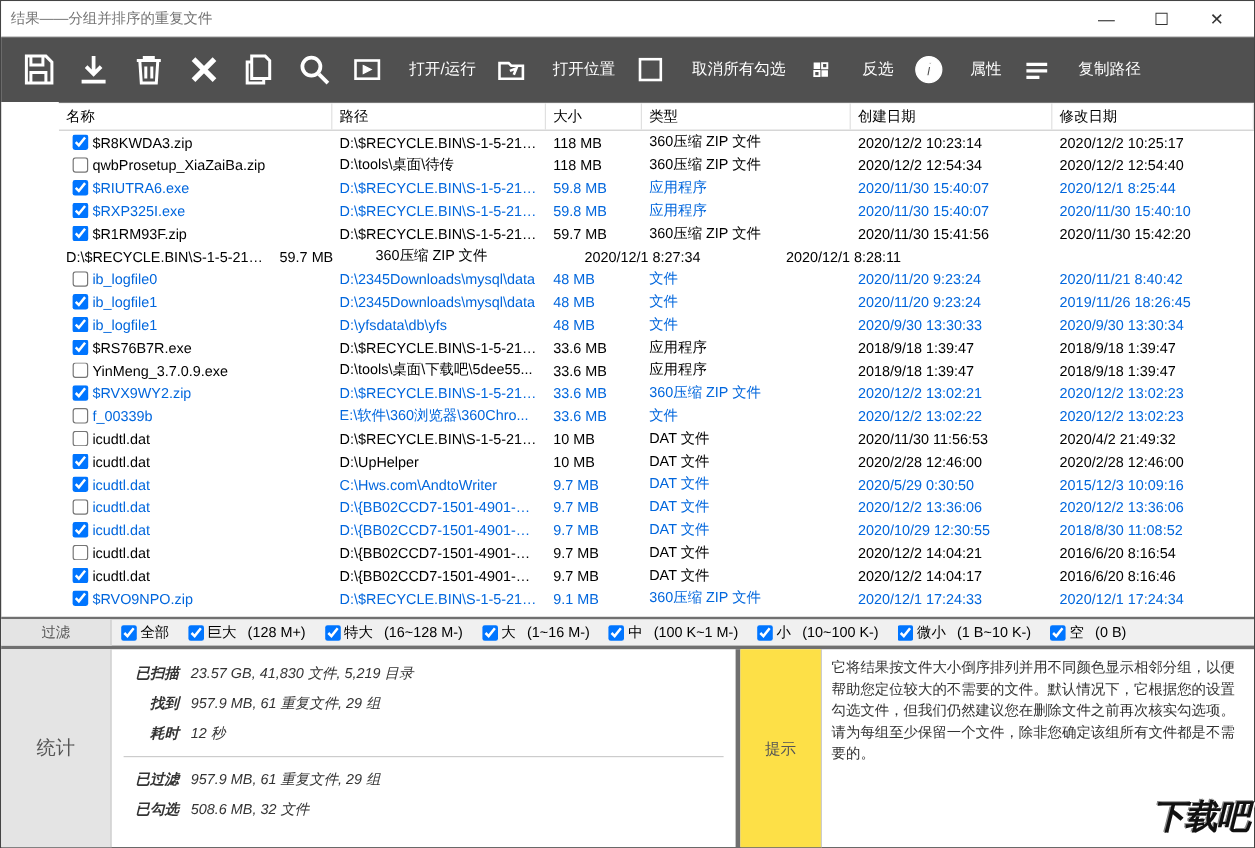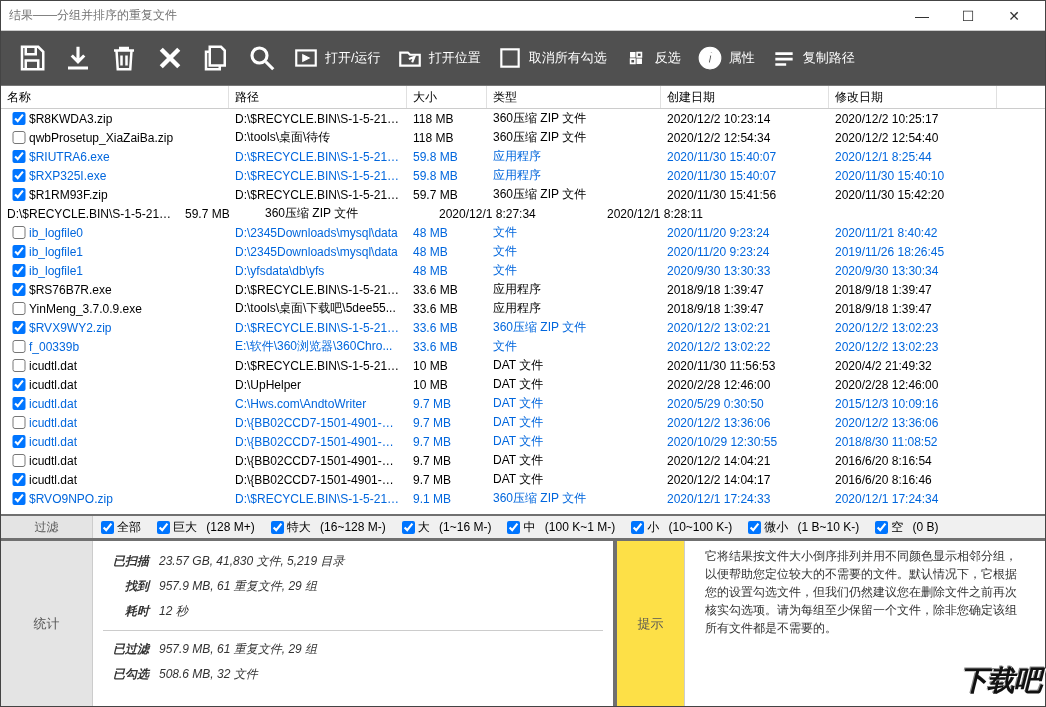--- a/index.html
+++ b/index.html
@@ -5,26 +5,26 @@
 * { margin: 0; padding: 0; box-sizing: border-box; font-family: "Microsoft YaHei", "Segoe UI", sans-serif; }
 html, body { width: 1046px; height: 707px; overflow: hidden; background: #fff; }
 .window { width: 100%; height: 100%; border: 1px solid #444; display: flex; flex-direction: column; }
 
 .titlebar { height: 30px; background: #fff; display: flex; align-items: center; padding: 0 8px; border-bottom: 1px solid #ccc; }
 .titlebar .title { font-size: 12px; color: #737373; flex: 1; }
 .winbtns { display: flex; }
 .winbtn { width: 46px; height: 30px; display: flex; align-items: center; justify-content: center; font-size: 14px; color: #333; cursor: pointer; }
 
 .toolbar { height: 54px; background: #505050; display: flex; align-items: center; padding: 0 10px; gap: 4px; }
-.tbtn { display: flex; align-items: center; height: 40px; padding: 0 6px; color: #fff; cursor: pointer; border-radius: 3px; gap: 6px; }
+.tbtn { display: flex; align-items: center; height: 40px; padding: 0 6px; color: #fff; cursor: pointer; border-radius: 3px; gap: 22px; }
 .tbtn svg { width: 26px; height: 26px; fill: #fff; stroke: #fff; }
 .tbtn.iconic svg { width: 30px; height: 30px; }
 .tbtn .lbl { font-size: 13px; }
 
-.grid { flex: 1; overflow: hidden; display: flex; flex-direction: column; border-top: 1px solid #777; }
+.grid { flex: 1; overflow: hidden; display: flex; flex-direction: column; border-top: 1px solid #777; margin-left: 48px; }
 .ghead { display: flex; background: #fff; border-bottom: 1px solid #ccc; height: 23px; }
 .ghead .col { font-size: 12px; padding: 3px 6px; border-right: 1px solid #e0e0e0; color: #000; }
 .gbody { flex: 1; overflow-y: scroll; overflow-x: hidden; }
 .row { display: flex; height: 19px; align-items: center; font-size: 12px; white-space: nowrap; }
 .row .cell { padding: 0 6px; overflow: hidden; text-overflow: ellipsis; }
 .row .chk { width: 16px; height: 13px; margin-left: 4px; margin-right: 2px; flex-shrink: 0; }
 .row.blue .cell { color: #0066dd; }
 .c-name { width: 228px; display:flex; align-items:center; }
 .c-name .txt { overflow:hidden; text-overflow:ellipsis; }
 .c-path { width: 178px; }
@@ -33,30 +33,30 @@
 .c-created { width: 168px; }
 .c-modified { width: 168px; }
 
 .filterbar { height: 26px; background: #f0f0f0; border-top: 2px solid #707070; border-bottom: 2px solid #707070; display: flex; align-items: center; font-size: 12px; }
 .filterlbl { width: 92px; text-align: center; color: #555; background:#e4e4e4; height:100%; display:flex; align-items:center; justify-content:center; border-right:1px solid #ccc;}
 .fchk { display: flex; align-items: center; margin: 0 8px; gap: 3px; }
 .fchk input { width: 13px; height: 13px; }
 
 .bottom { height: 166px; display: flex; border-top: 1px solid #707070; }
 .statsbox { width: 616px; display: flex; border-right: 4px solid #707070; }
-.statslbl { width: 92px; display: flex; align-items: center; justify-content: center; color: #555; background:#e4e4e4; border-right:1px solid #ccc; font-size:13px;}
+.statslbl { width: 92px; display: flex; align-items: center; justify-content: center; color: #555; background:#e4e4e4; border-right:1px solid #ccc; font-size:16px;}
 .statsbody { flex: 1; padding: 8px 10px; font-size: 12px; }
 .statrow { display: flex; padding: 4px 0; font-style: italic; }
 .statrow .k { width: 56px; text-align: right; font-weight: bold; color: #333; padding-right: 10px;}
 .statrow .v { flex: 1; color: #333; }
 .hr { border-top: 1px solid #ccc; margin: 6px 0; }
 
 .tipsbox { flex: 1; display: flex; }
 .tipslbl { width: 68px; display:flex; align-items:center; justify-content:center; color:#555; background:#fde047; border-right:1px solid #ccc; font-size:13px;}
-.tipsbody { flex:1; padding: 6px 20px; font-size: 12px; color:#333; line-height:1.5; position:relative;}
+.tipsbody { flex:1; padding: 6px 8px; font-size: 12px; color:#333; line-height:1.5; position:relative;}
 .watermark { position:absolute; right:4px; bottom:4px; font-size:28px; font-weight:bold; font-style:italic; color:#111; text-shadow:1px 1px #fff, -1px -1px #888; pointer-events:none; letter-spacing:-1px;margin-top:12px;}
 
 ::-webkit-scrollbar { width: 17px; background:#f0f0f0;}
 ::-webkit-scrollbar-thumb { background:#c1c1c1; }
 </style>
 </head>
 <body>
 
 <div class="window">
   <div class="titlebar">

